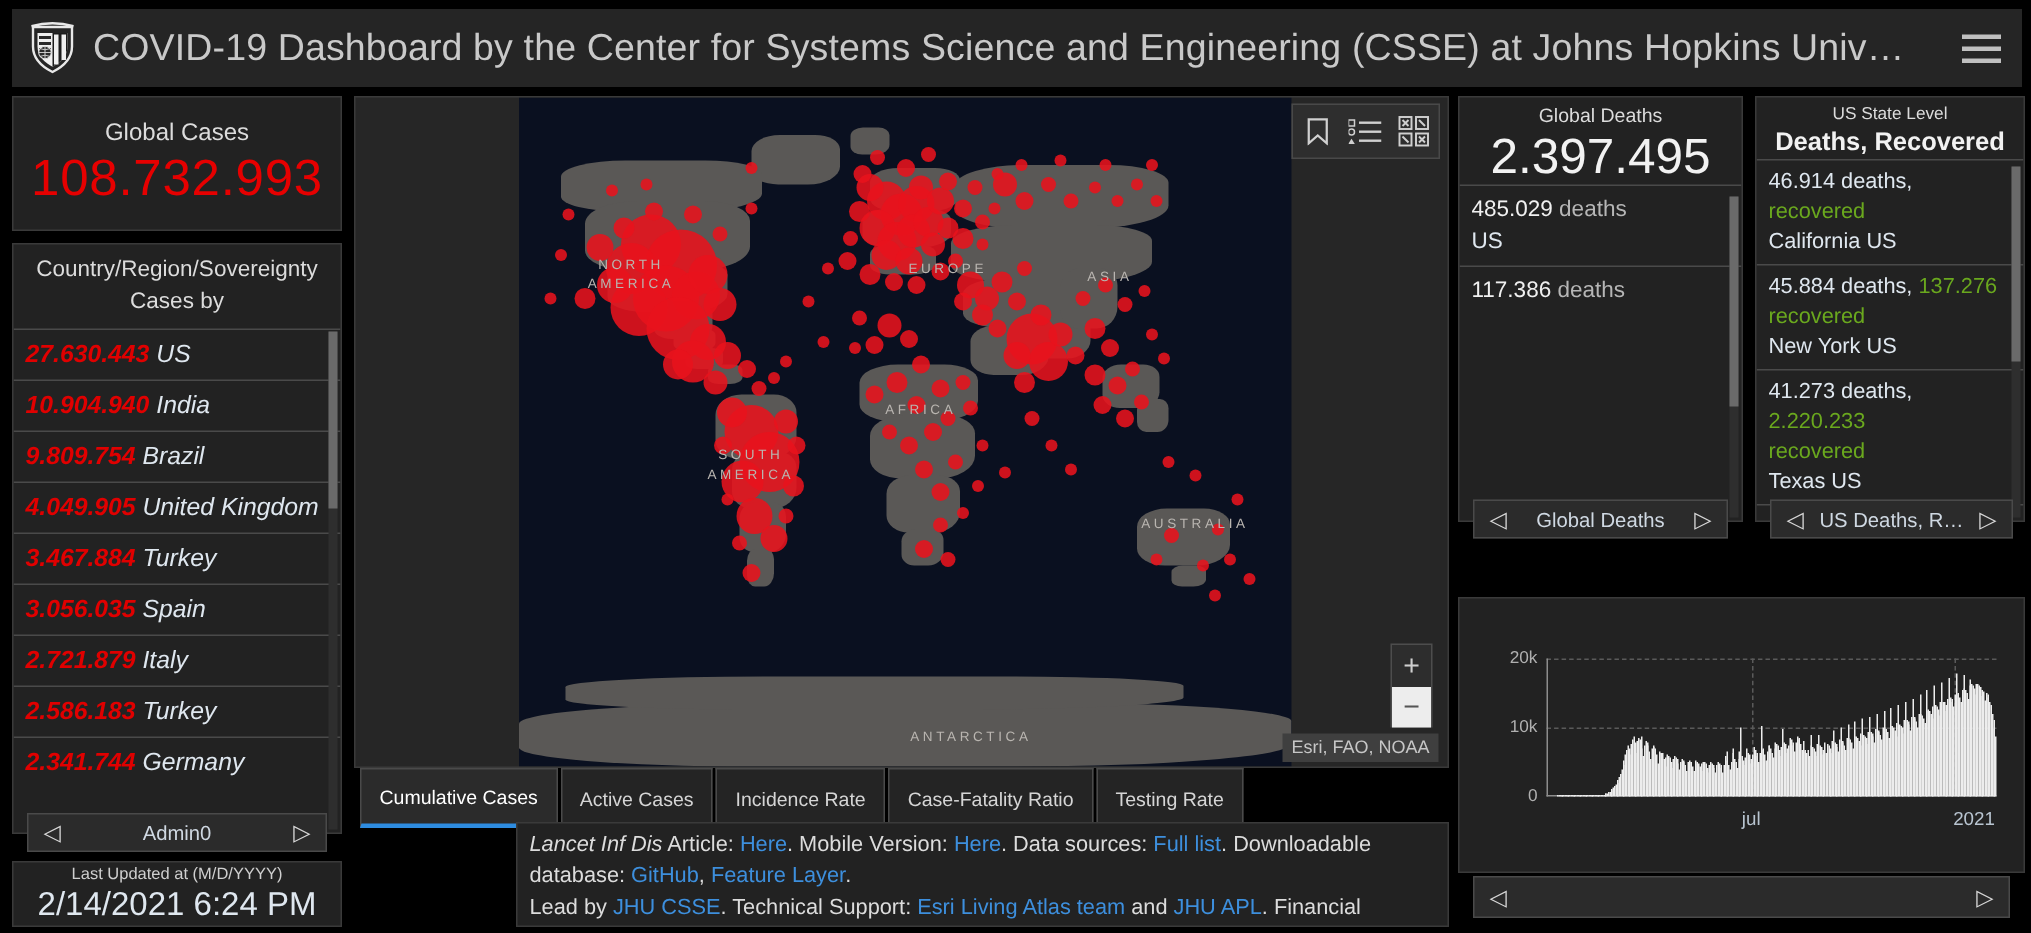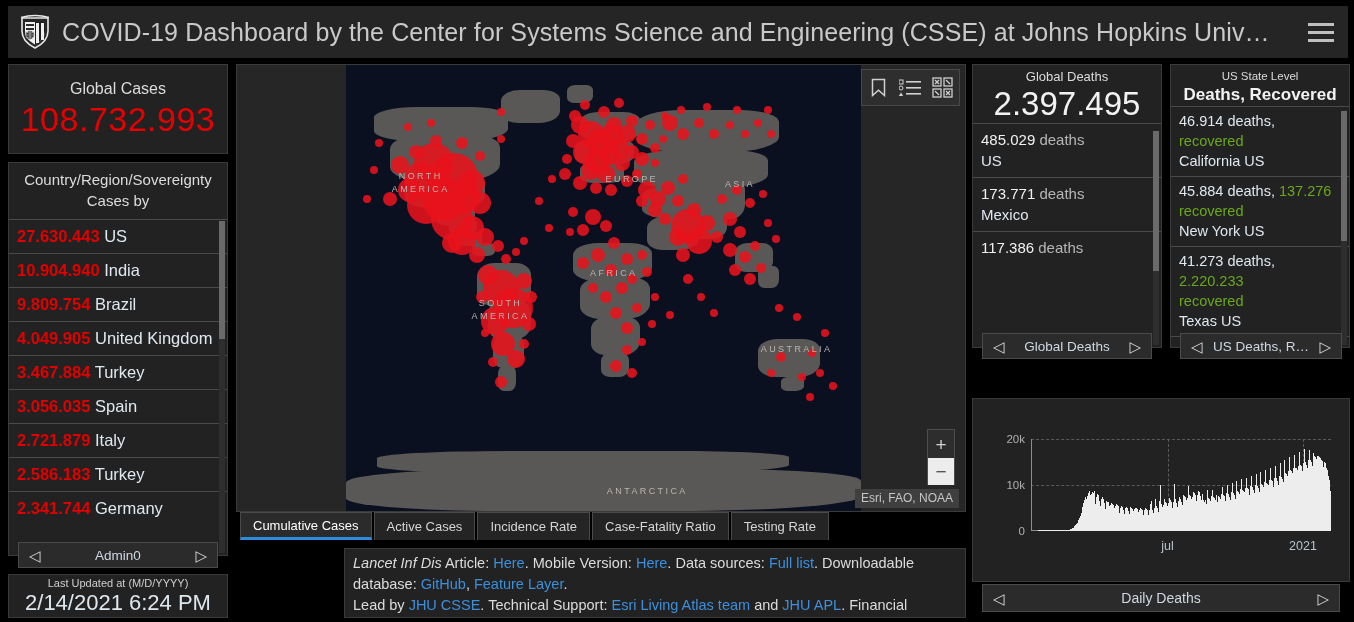--- a/index.html
+++ b/index.html
@@ -31,21 +31,21 @@
 
   
   #global-cases { left: 8px; top: 64px; width: 220px; height: 90px;
     display: flex; flex-direction: column; align-items: center; justify-content: center; }
   #global-cases .lbl { font-size: 16px; color: #dcdcdc; line-height: 20px; }
   #global-cases .num { font-size: 34px; color: #e60000; font-weight: 400; line-height: 40px; letter-spacing: .5px; }
 
   
   #cases-by { left: 8px; top: 162px; width: 220px; height: 394px; overflow: hidden; }
   #cases-by .hdr { padding: 6px 4px 8px; font-size: 15px; color: #dcdcdc; line-height: 21px; text-align: center; }
-  .ctry-list { position: relative; }
+  .ctry-list { position: relative; font-style: italic; }
   .ctry-row {
     padding: 5px 8px 6px; border-top: 1px solid #4a4a4a;
     font-size: 16.5px; line-height: 22px; color: #dfe7ef;
   }
   .ctry-row .cnt { color: #e00000; font-weight: 700; }
   #cases-scroll { position: absolute; right: 2px; top: 58px; width: 6px; height: 118px; background: #6a6a6a; }
   #cases-track { position: absolute; right: 2px; top: 58px; width: 6px; bottom: 2px; background: #2e2e2e; }
 
   
   .pager {
@@ -83,21 +83,21 @@
   #map-zoom .zbtn { width: 100%; height: 28px; display: flex; align-items: center;
     justify-content: center; color: #cfcfcf; font-size: 19px; line-height: 1; cursor: pointer; }
   #map-zoom .zbtn.out { background: #ededed; color: #555; height: 27px; }
 
   #map-attr { position: absolute; right: 6px; bottom: 3px; background: #3f3f3f;
     color: #c6c6c6; font-size: 12px; padding: 2px 6px; line-height: 15px; }
 
   
   #tabs { position: absolute; left: 240px; top: 512px; height: 28px; display: flex; }
   .tab { border: 1px solid #4a4a4a; border-bottom: none; background: #242424;
-    color: #d5d5d5; font-size: 13px; padding: 0 12px; height: 28px;
+    color: #d5d5d5; font-size: 13px; padding: 0 12px; height: 40px;
     display: flex; align-items: center; cursor: pointer; margin-right: 2px; }
   .tab.active { background: #2b2b2b; color: #fff; border-bottom: 3px solid #2e8ce0; }
 
   
   #countries-box { left: 238px; top: 548px; width: 100px; height: 70px;
     display: flex; flex-direction: column; align-items: center; justify-content: center; }
   #countries-box .cnum { font-size: 31px; color: #dfe7ef; font-weight: 300; line-height: 34px; }
   #countries-box .clbl { font-size: 8.5px; color: #cfcfcf; line-height: 12px; }
 
   #footer-text { left: 344px; top: 548px; width: 622px; height: 70px;
@@ -461,21 +461,20 @@
   <div id="footer-text" class="panel">
       <div><span class="ital">Lancet Inf Dis</span><span> Article: </span><a>Here</a><span>. Mobile Version: </span><a>Here</a><span>. Data sources: </span><a>Full list</a><span>. Downloadable database: </span><a>GitHub</a><span>, </span><a>Feature Layer</a><span>.</span></div>
       <div><span>Lead by </span><a>JHU CSSE</a><span>. Technical Support: </span><a>Esri Living Atlas team</a><span> and </span><a>JHU APL</a><span>. Financial Support:</span></div>
     </div>
 
   <div id="global-deaths" class="panel">
     <div class="gd-lbl">Global Deaths</div>
     <div class="gd-num">2.397.495</div>
     <div id="gd-list">
         <div class="gd-row"><span class="n">485.029</span><span class="u"> deaths</span><br><span>US</span></div>
-        <div class="gd-row"><span class="n">173.771</span><span class="u"> deaths</span><br><span>Mexico</span></div>
         <div class="gd-row"><span class="n">117.386</span><span class="u"> deaths</span><br></div>
       </div>
     <div id="gd-track"></div>
     <div id="gd-thumb"></div>
   </div>
   <div id="gd-pager" class="pager">
     <span class="arrow">◁</span>
     <span class="ptxt">Global Deaths</span>
     <span class="arrow">▷</span>
   </div>
@@ -501,21 +500,21 @@
   <div id="chart-panel" class="panel">
     <div id="chart-area">
         <div class="ytick" style="top: 92px;">0</div>
         <div class="gl" style="top: 46px;"></div>
         <div class="ytick" style="top: 46px;">10k</div>
         <div class="gl" style="top: 0px;"></div>
         <div class="ytick" style="top: 0px;">20k</div>
         <div class="vgl" style="left: 136.5px;"></div>
         <div class="xtick" style="left: 136.5px;">jul</div>
         <div class="vgl" style="left: 271.5px;"></div>
-        <div class="xtick" style="left: 272px;">2021</div>
+        <div class="xtick" style="left: 285px;">2021</div>
         <div id="axis-line"></div>
         <div id="baseline"></div>
         <div class="bar" style="left: 0px; width: 0.9px; height: 0px; background: rgb(237, 237, 237);"></div>
         <div class="bar" style="left: 0.802139px; width: 0.9px; height: 0px; background: rgb(237, 237, 237);"></div>
         <div class="bar" style="left: 1.60428px; width: 0.9px; height: 0px; background: rgb(237, 237, 237);"></div>
         <div class="bar" style="left: 2.40642px; width: 0.9px; height: 0px; background: rgb(237, 237, 237);"></div>
         <div class="bar" style="left: 3.20856px; width: 0.9px; height: 0px; background: rgb(237, 237, 237);"></div>
         <div class="bar" style="left: 4.0107px; width: 0.9px; height: 0px; background: rgb(237, 237, 237);"></div>
         <div class="bar" style="left: 4.81283px; width: 0.9px; height: 0px; background: rgb(237, 237, 237);"></div>
         <div class="bar" style="left: 5.61497px; width: 0.9px; height: 0px; background: rgb(237, 237, 237);"></div>
@@ -882,16 +881,15 @@
         <div class="bar" style="left: 295.187px; width: 0.9px; height: 62.56px; background: rgb(237, 237, 237);"></div>
         <div class="bar" style="left: 295.989px; width: 0.9px; height: 60.72px; background: rgb(237, 237, 237);"></div>
         <div class="bar" style="left: 296.791px; width: 0.9px; height: 55.2px; background: rgb(237, 237, 237);"></div>
         <div class="bar" style="left: 297.594px; width: 0.9px; height: 50.6px; background: rgb(237, 237, 237);"></div>
         <div class="bar" style="left: 298.396px; width: 0.9px; height: 45.08px; background: rgb(237, 237, 237);"></div>
         <div class="bar" style="left: 299.198px; width: 0.9px; height: 40.48px; background: rgb(237, 237, 237);"></div>
       </div>
   </div>
   <div id="chart-pager" class="pager">
     <span class="arrow">◁</span>
-    <span class="ptxt">Daily Deaths</span>
     <span class="arrow">▷</span>
   </div>
 </div>
 
 </body></html>

